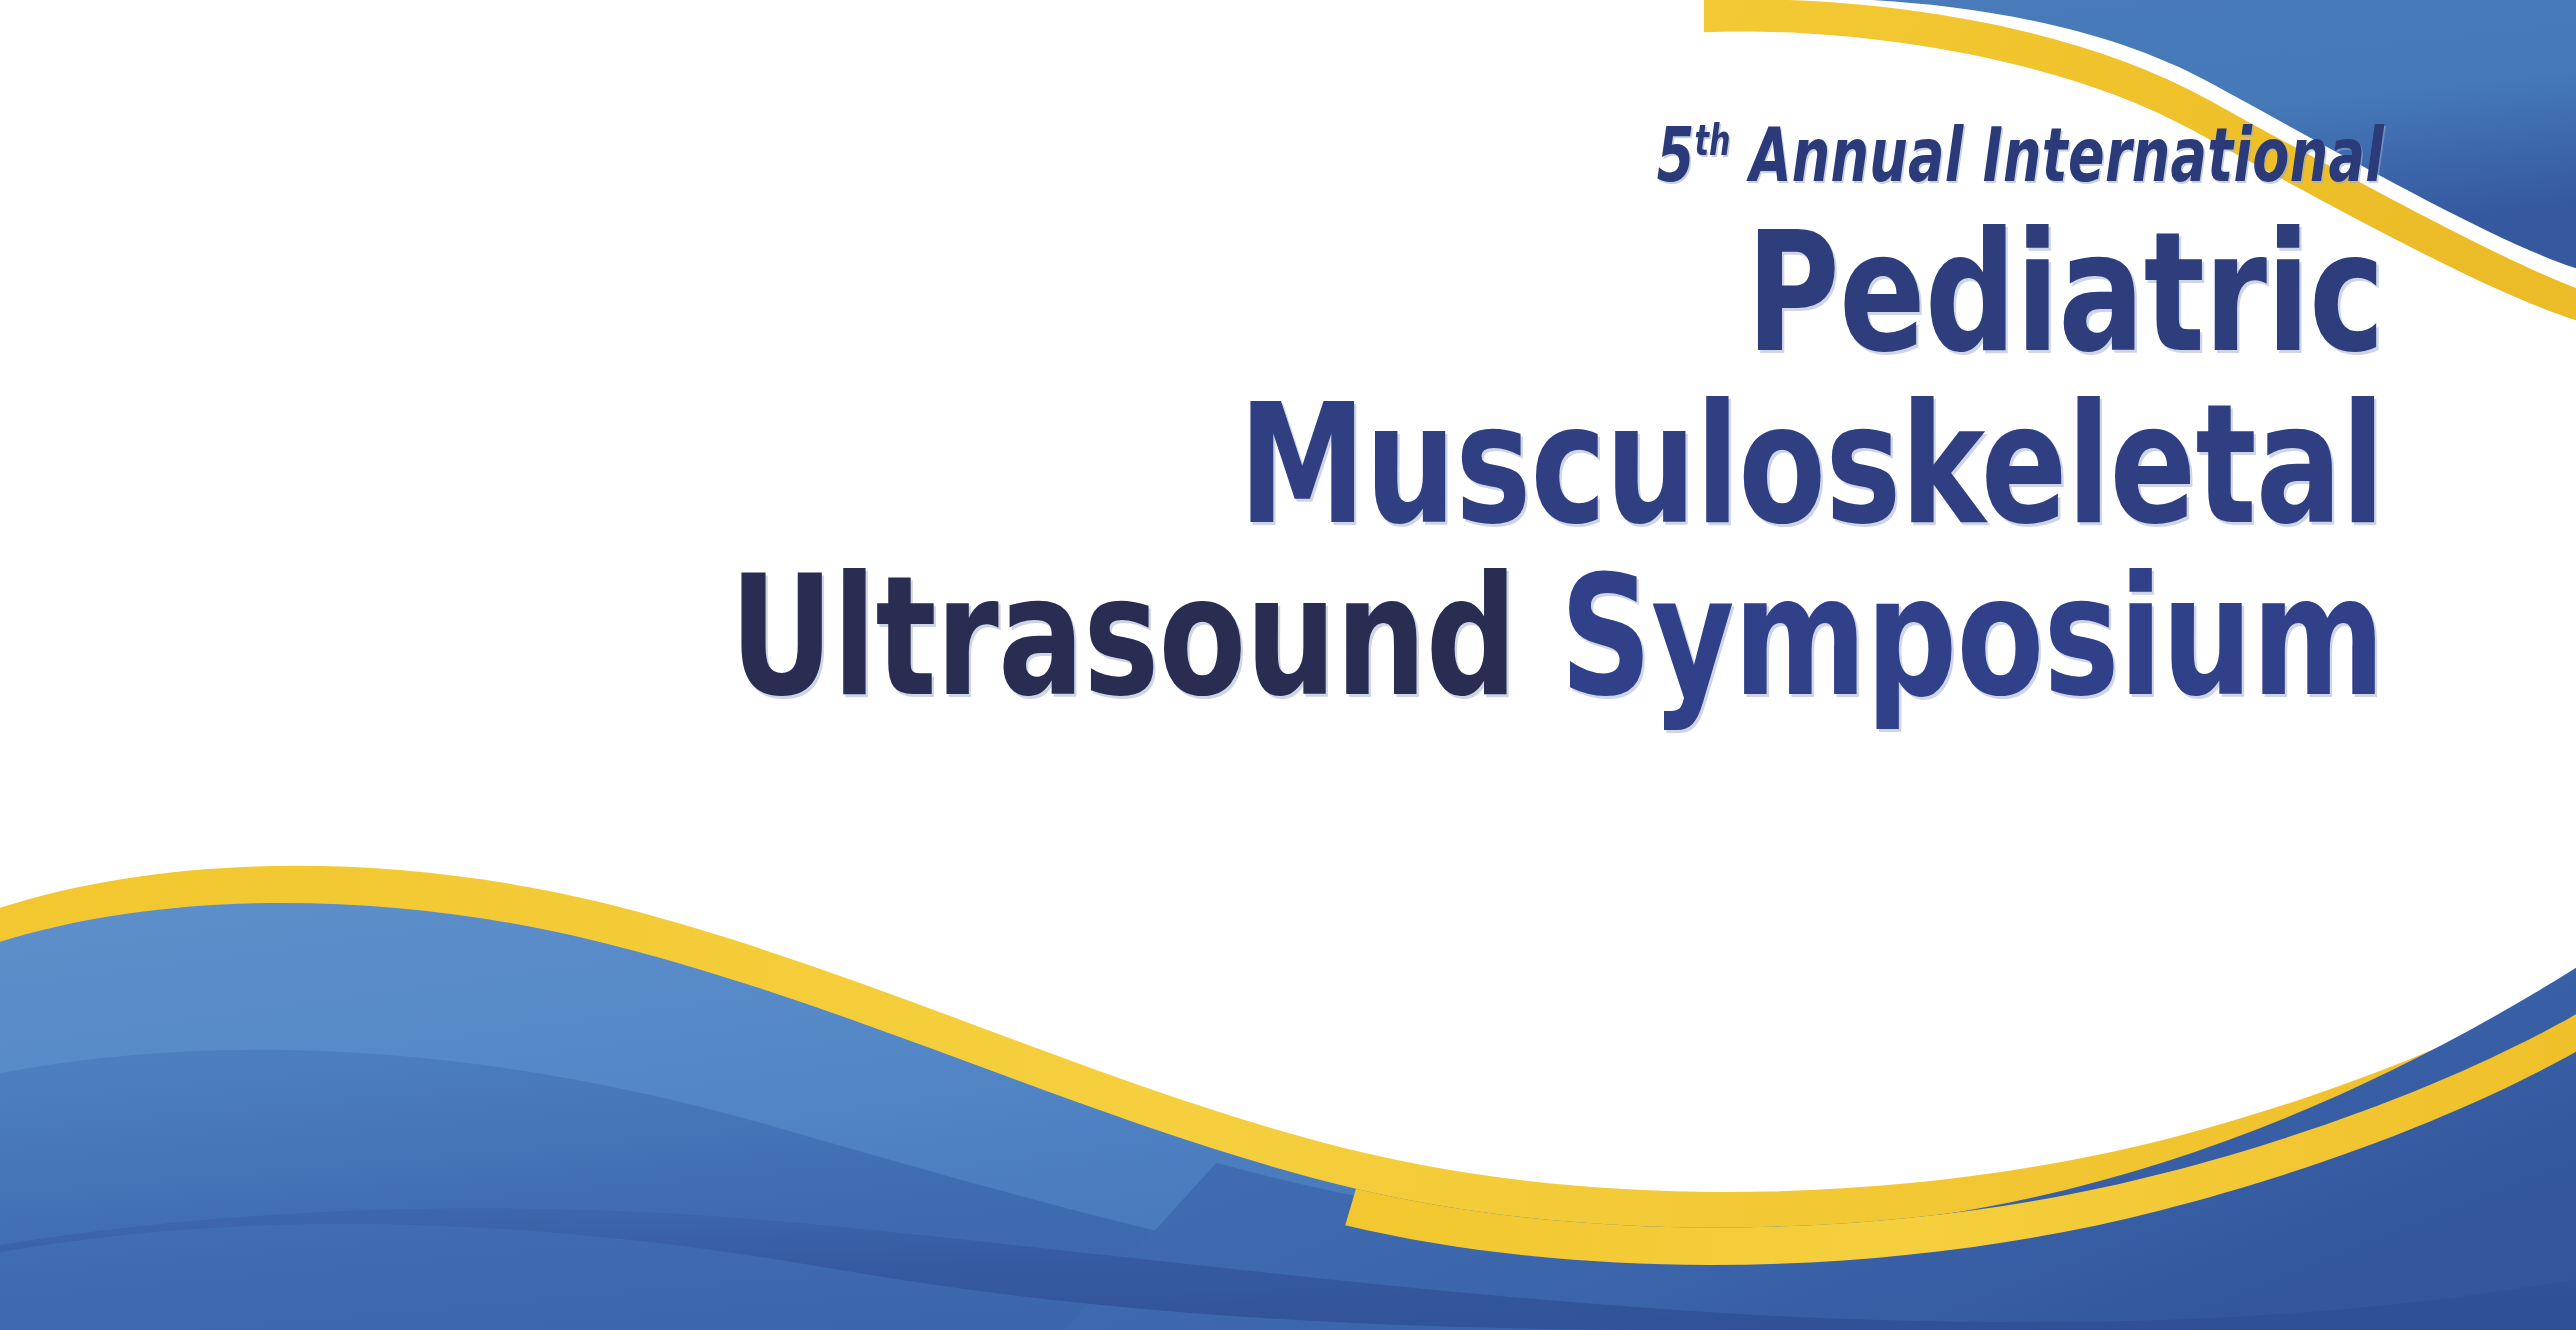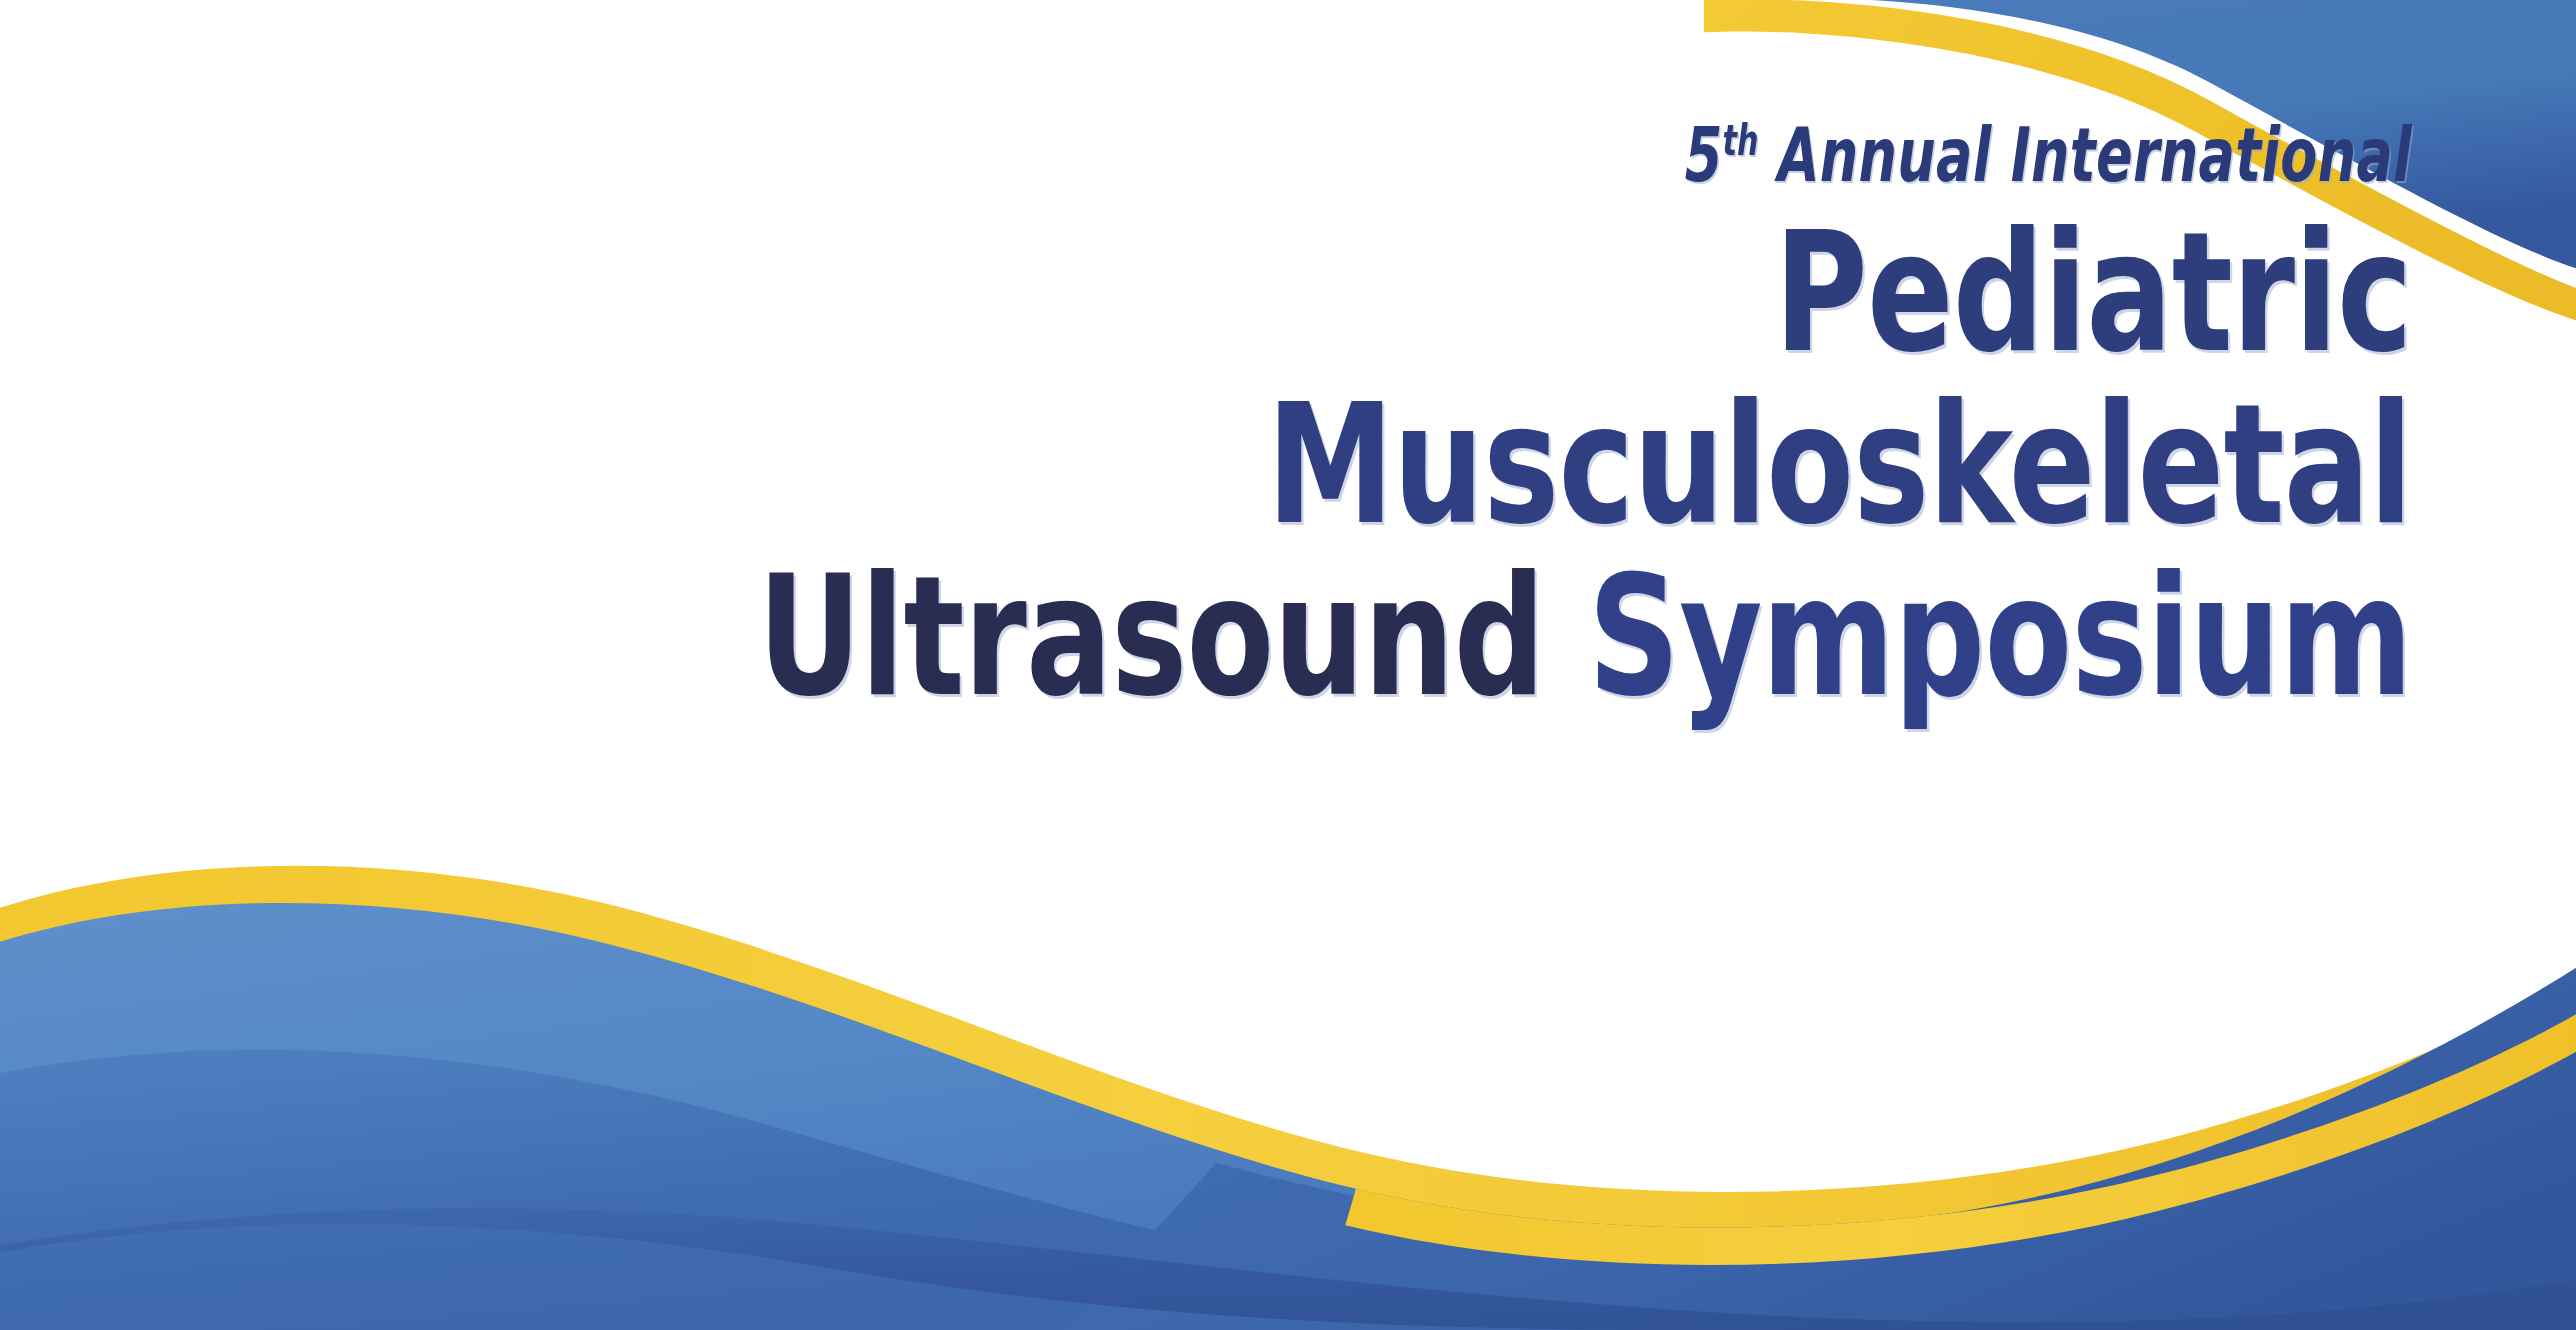--- a/index.html
+++ b/index.html
@@ -30,21 +30,20 @@
   }
 
   
   #title-block {
     position: absolute;
     left: 0;
     top: 0;
     width: 2384px;
     text-align: right;
     z-index: 5;
-    margin-left: 28px;
   }
 
   .line {
     display: block;
     white-space: nowrap;
     line-height: 1;
   }
 
   
   #eyebrow {

